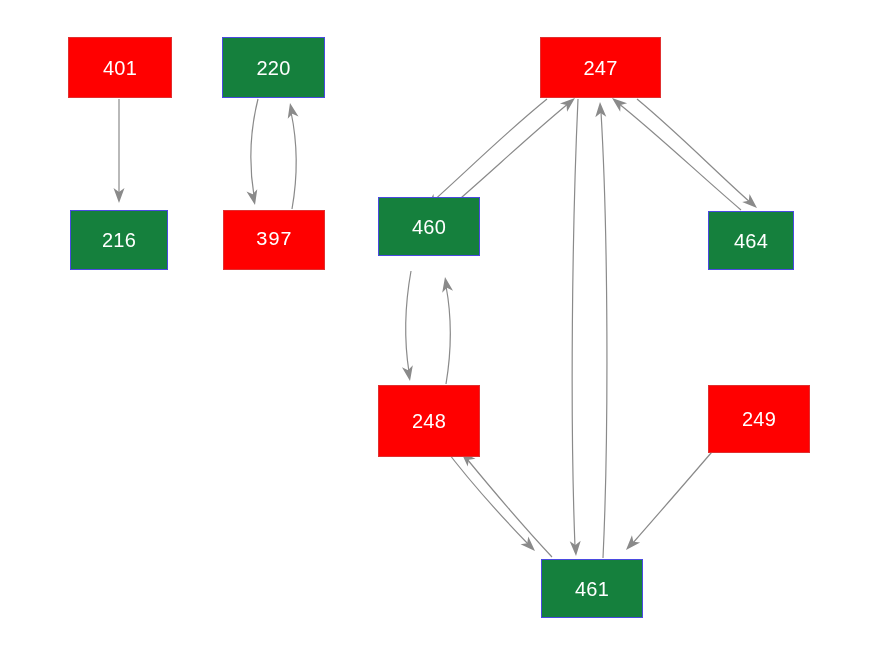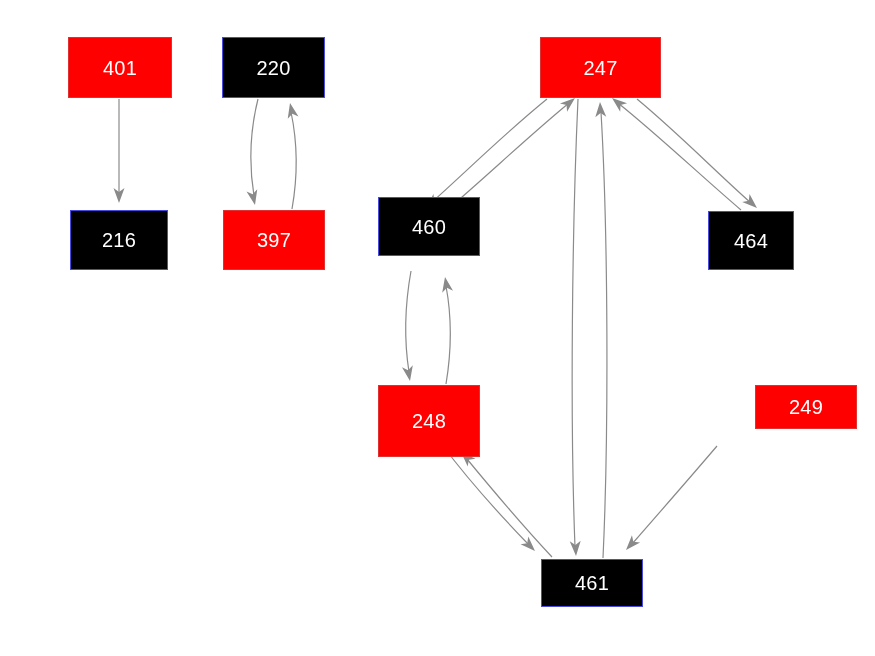--- a/index.html
+++ b/index.html
@@ -33,21 +33,21 @@
     font-size: 20px;
     line-height: 1;
     letter-spacing: 0.2px;
     user-select: none;
   }
   .node-red {
     background: #ff0000;
     border: 1px solid #e03030;
   }
   .node-blue {
-    background: #000000;
+    background: #15803d;
     border: 1px solid #4a4ae0;
   }
   .node-label {
     pointer-events: none;
   }
   .edge-path {
     fill: none;
     stroke: #8a8a8a;
     stroke-width: 1.2;
   }
@@ -121,35 +121,35 @@
   <div id="node-layer">
       <div class="graph-node node-red" style="left: 68px; top: 37px; width: 104px; height: 61px;">
         <span class="node-label">401</span>
       </div>
       <div class="graph-node node-blue" style="left: 70px; top: 210px; width: 98px; height: 60px;">
         <span class="node-label">216</span>
       </div>
       <div class="graph-node node-blue" style="left: 222px; top: 37px; width: 103px; height: 61px;">
         <span class="node-label">220</span>
       </div>
-      <div class="graph-node node-red" style="left: 223px; top: 210px; width: 102px; height: 60px;">
+      <div class="graph-node node-red" style="left: 223px; top: 210px; width: 102px; height: 60px; font-family: Liberation Mono, monospace;">
         <span class="node-label">397</span>
       </div>
       <div class="graph-node node-red" style="left: 540px; top: 37px; width: 121px; height: 61px;">
         <span class="node-label">247</span>
       </div>
       <div class="graph-node node-blue" style="left: 378px; top: 197px; width: 102px; height: 59px;">
         <span class="node-label">460</span>
       </div>
       <div class="graph-node node-blue" style="left: 708px; top: 211px; width: 86px; height: 59px;">
         <span class="node-label">464</span>
       </div>
       <div class="graph-node node-red" style="left: 378px; top: 385px; width: 102px; height: 72px;">
         <span class="node-label">248</span>
       </div>
-      <div class="graph-node node-red" style="left: 708px; top: 385px; width: 102px; height: 44px; margin-left: 47px;">
+      <div class="graph-node node-red" style="left: 708px; top: 385px; width: 102px; height: 68px;">
         <span class="node-label">249</span>
       </div>
-      <div class="graph-node node-blue" style="left: 541px; top: 559px; width: 102px; height: 48px;">
+      <div class="graph-node node-blue" style="left: 541px; top: 559px; width: 102px; height: 59px;">
         <span class="node-label">461</span>
       </div>
     </div>
 </div>
 
 </body></html>

